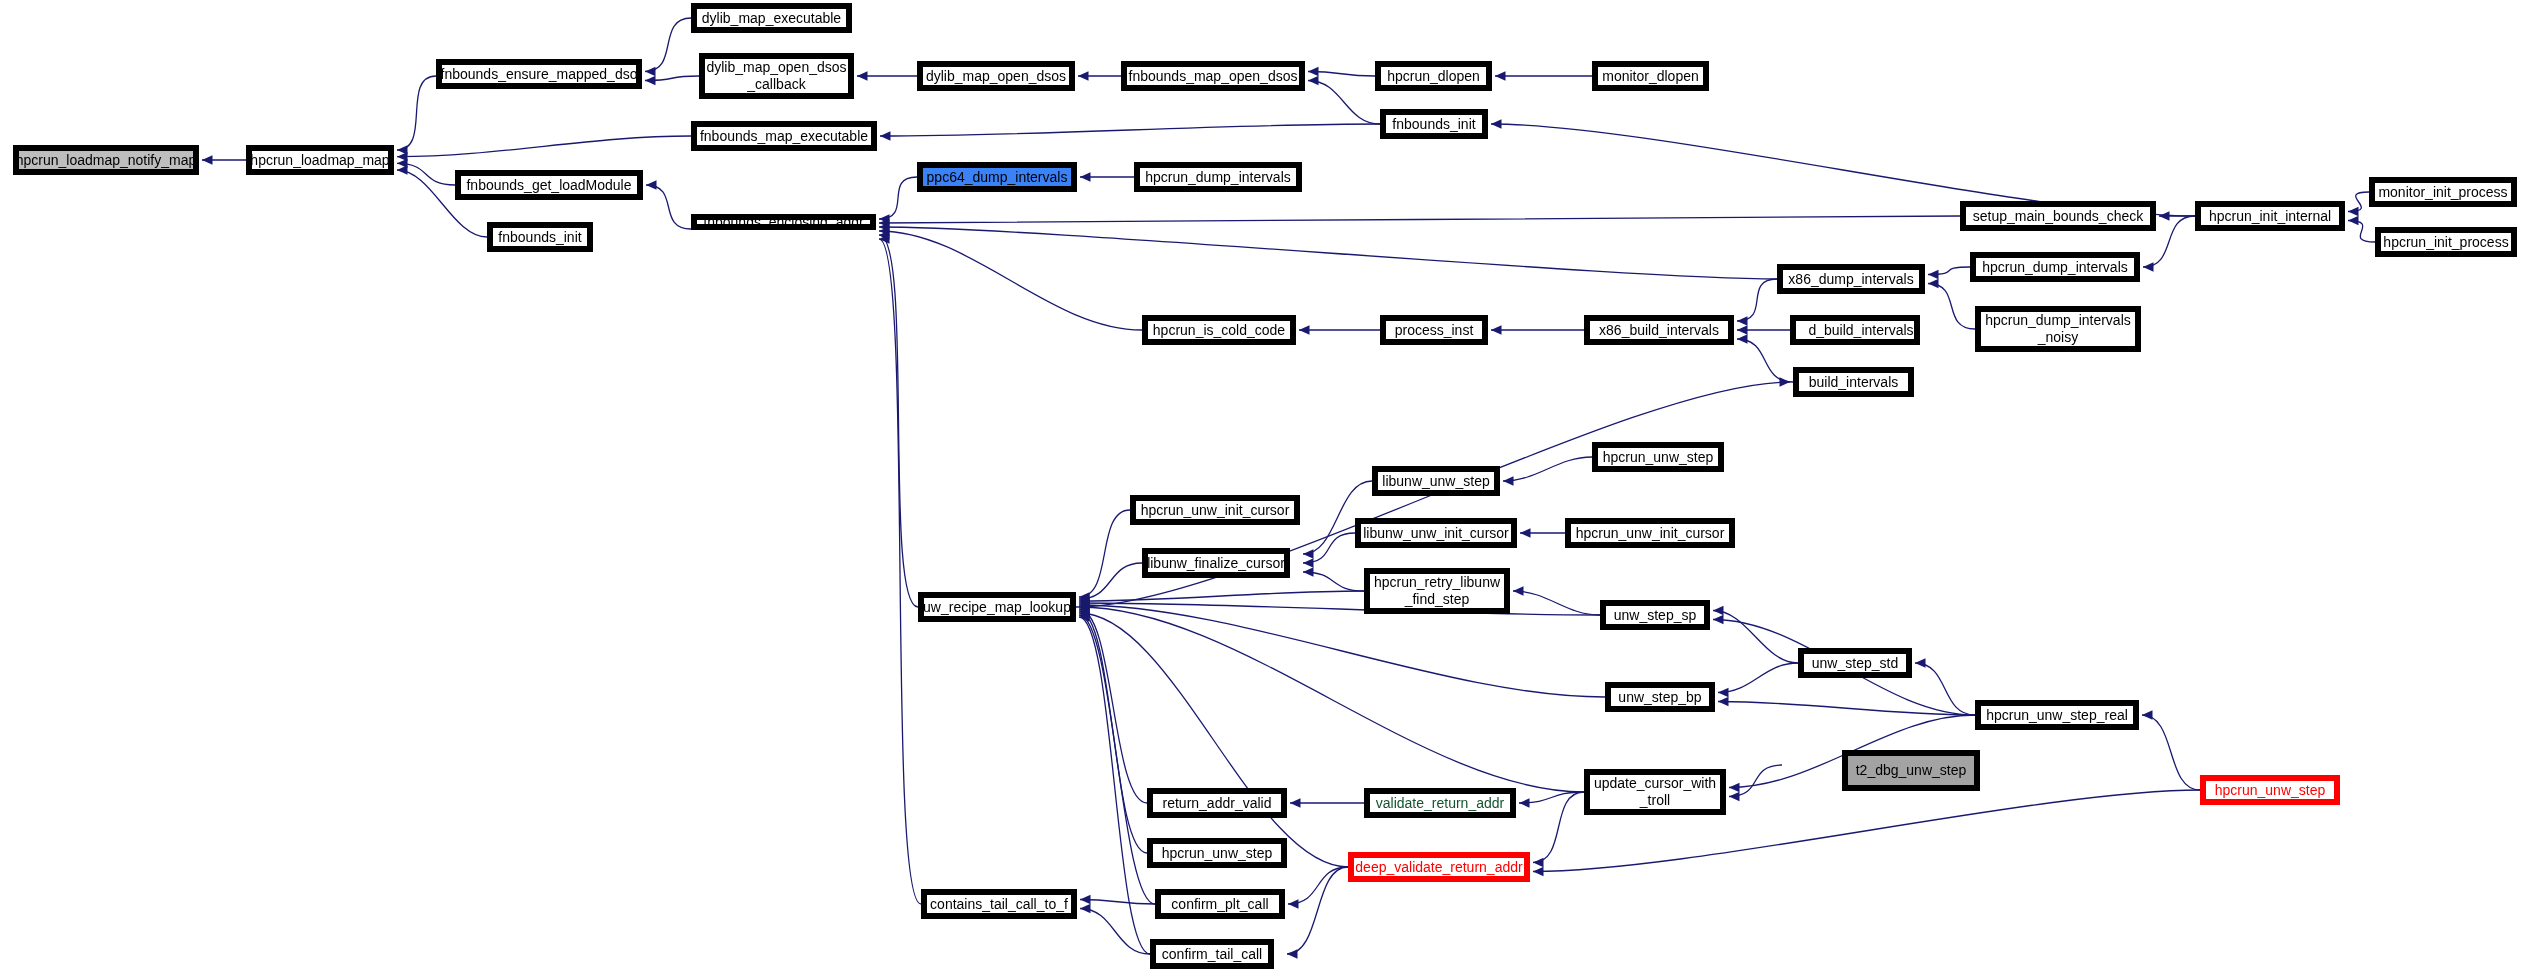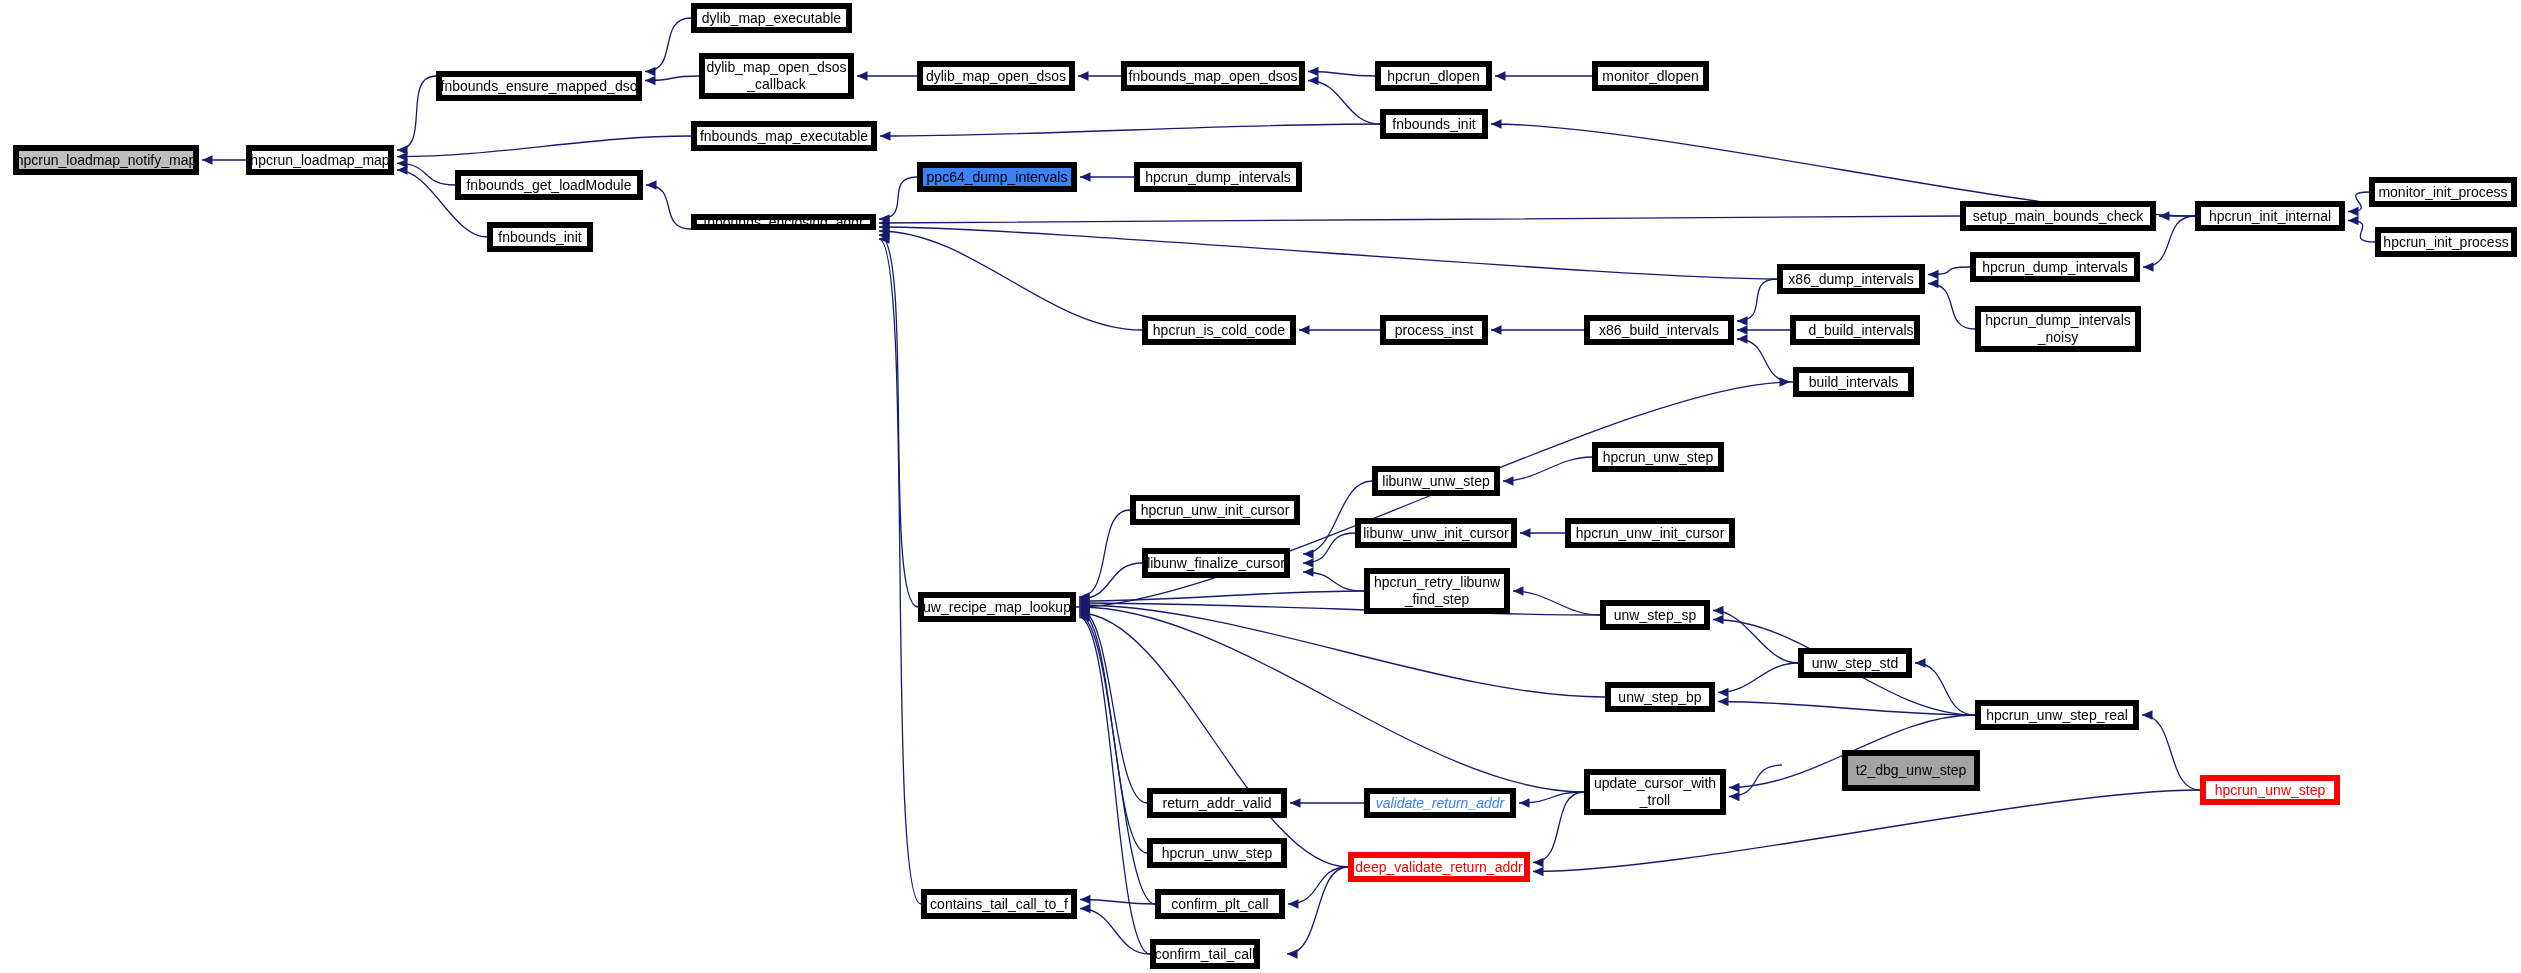--- a/index.html
+++ b/index.html
@@ -130,21 +130,21 @@
         <path d="M 2200 790 C 2040 790, 1693 871.5, 1533 871.5" class="edge" stroke="#191970" marker-end="url(#arrow)"></path>
         <path d="M 1348 867 C 1313 867, 1323 904, 1288 904" class="edge" stroke="#191970" marker-end="url(#arrow)"></path>
         <path d="M 1348 867 C 1313 867, 1322 954, 1287 954" class="edge" stroke="#191970" marker-end="url(#arrow)"></path>
         <path d="M 1155 904 C 1120 904, 1115 899.5, 1080 899.5" class="edge" stroke="#191970" marker-end="url(#arrow)"></path>
         <path d="M 1150 954 C 1115 954, 1115 908.5, 1080 908.5" class="edge" stroke="#191970" marker-end="url(#arrow)"></path>
       </g>
   </svg>
   <div class="nodes-layer">
       <div class="node root" style="left: 13px; top: 145px; width: 186px; height: 30px; background: rgb(190, 190, 190); border-color: rgb(0, 0, 0); color: rgb(0, 0, 0);">hpcrun_loadmap_notify_map</div>
       <div class="node" style="left: 246px; top: 145px; width: 148px; height: 30px; background: rgb(255, 255, 255); border-color: rgb(0, 0, 0); color: rgb(0, 0, 0);">hpcrun_loadmap_map</div>
-      <div class="node" style="left: 436px; top: 71px; width: 206px; height: 30px; background: rgb(255, 255, 255); border-color: rgb(0, 0, 0); color: rgb(0, 0, 0);">fnbounds_ensure_mapped_dso</div>
+      <div class="node" style="left: 436px; top: 59px; width: 206px; height: 30px; background: rgb(255, 255, 255); border-color: rgb(0, 0, 0); color: rgb(0, 0, 0);">fnbounds_ensure_mapped_dso</div>
       <div class="node" style="left: 691px; top: 3px; width: 161px; height: 30px; background: rgb(255, 255, 255); border-color: rgb(0, 0, 0); color: rgb(0, 0, 0);">dylib_map_executable</div>
       <div class="node" style="left: 699px; top: 53px; width: 155px; height: 46px; background: rgb(255, 255, 255); border-color: rgb(0, 0, 0); color: rgb(0, 0, 0);">dylib_map_open_dsos
 _callback</div>
       <div class="node" style="left: 917px; top: 61px; width: 158px; height: 30px; background: rgb(255, 255, 255); border-color: rgb(0, 0, 0); color: rgb(0, 0, 0);">dylib_map_open_dsos</div>
       <div class="node" style="left: 1121px; top: 61px; width: 184px; height: 30px; background: rgb(255, 255, 255); border-color: rgb(0, 0, 0); color: rgb(0, 0, 0);">fnbounds_map_open_dsos</div>
       <div class="node" style="left: 1375px; top: 61px; width: 117px; height: 30px; background: rgb(255, 255, 255); border-color: rgb(0, 0, 0); color: rgb(0, 0, 0);">hpcrun_dlopen</div>
       <div class="node" style="left: 1592px; top: 61px; width: 117px; height: 30px; background: rgb(255, 255, 255); border-color: rgb(0, 0, 0); color: rgb(0, 0, 0);">monitor_dlopen</div>
       <div class="node" style="left: 1380px; top: 109px; width: 108px; height: 30px; background: rgb(255, 255, 255); border-color: rgb(0, 0, 0); color: rgb(0, 0, 0);">fnbounds_init</div>
       <div class="node" style="left: 691px; top: 121px; width: 186px; height: 30px; background: rgb(255, 255, 255); border-color: rgb(0, 0, 0); color: rgb(0, 0, 0);">fnbounds_map_executable</div>
       <div class="node" style="left: 455px; top: 170px; width: 188px; height: 30px; background: rgb(255, 255, 255); border-color: rgb(0, 0, 0); color: rgb(0, 0, 0);">fnbounds_get_loadModule</div>
@@ -176,20 +176,20 @@
       <div class="node" style="left: 918px; top: 592px; width: 158px; height: 30px; background: rgb(255, 255, 255); border-color: rgb(0, 0, 0); color: rgb(0, 0, 0);">uw_recipe_map_lookup</div>
       <div class="node" style="left: 1600px; top: 600px; width: 110px; height: 30px; background: rgb(255, 255, 255); border-color: rgb(0, 0, 0); color: rgb(0, 0, 0);">unw_step_sp</div>
       <div class="node" style="left: 1798px; top: 648px; width: 114px; height: 30px; background: rgb(255, 255, 255); border-color: rgb(0, 0, 0); color: rgb(0, 0, 0);">unw_step_std</div>
       <div class="node" style="left: 1605px; top: 682px; width: 110px; height: 30px; background: rgb(255, 255, 255); border-color: rgb(0, 0, 0); color: rgb(0, 0, 0);">unw_step_bp</div>
       <div class="node" style="left: 1975px; top: 700px; width: 164px; height: 30px; background: rgb(255, 255, 255); border-color: rgb(0, 0, 0); color: rgb(0, 0, 0);">hpcrun_unw_step_real</div>
       <div class="node" style="left: 1842px; top: 750px; width: 138px; height: 41px; background: #a3a3a3; border-color: rgb(0, 0, 0); color: rgb(0, 0, 0);">t2_dbg_unw_step</div>
       <div class="node" style="left: 1584px; top: 769px; width: 142px; height: 46px; background: rgb(255, 255, 255); border-color: rgb(0, 0, 0); color: rgb(0, 0, 0);">update_cursor_with
 _troll</div>
       <div class="node red" style="left: 2200px; top: 775px; width: 140px; height: 30px; background: rgb(255, 255, 255); border-color: rgb(255, 0, 0); color: rgb(255, 0, 0);">hpcrun_unw_step</div>
       <div class="node" style="left: 1147px; top: 788px; width: 140px; height: 30px; background: rgb(255, 255, 255); border-color: rgb(0, 0, 0); color: rgb(0, 0, 0);">return_addr_valid</div>
-      <div class="node" style="left: 1364px; top: 788px; width: 152px; height: 30px; background: rgb(255, 255, 255); border-color: rgb(0, 0, 0); color: #3b82f6; font-style: italic;">validate_return_addr</div>
+      <div class="node" style="left: 1364px; top: 788px; width: 152px; height: 30px; background: rgb(255, 255, 255); border-color: rgb(0, 0, 0); color: #14532d;">validate_return_addr</div>
       <div class="node" style="left: 1147px; top: 838px; width: 140px; height: 30px; background: rgb(255, 255, 255); border-color: rgb(0, 0, 0); color: rgb(0, 0, 0);">hpcrun_unw_step</div>
       <div class="node red" style="left: 1348px; top: 852px; width: 182px; height: 30px; background: rgb(255, 255, 255); border-color: rgb(255, 0, 0); color: rgb(255, 0, 0);">deep_validate_return_addr</div>
       <div class="node" style="left: 921px; top: 889px; width: 156px; height: 30px; background: rgb(255, 255, 255); border-color: rgb(0, 0, 0); color: rgb(0, 0, 0);">contains_tail_call_to_f</div>
       <div class="node" style="left: 1155px; top: 889px; width: 130px; height: 30px; background: rgb(255, 255, 255); border-color: rgb(0, 0, 0); color: rgb(0, 0, 0);">confirm_plt_call</div>
-      <div class="node" style="left: 1150px; top: 939px; width: 110px; height: 30px; background: rgb(255, 255, 255); border-color: rgb(0, 0, 0); color: rgb(0, 0, 0);">confirm_tail_call</div>
+      <div class="node" style="left: 1150px; top: 939px; width: 124px; height: 30px; background: rgb(255, 255, 255); border-color: rgb(0, 0, 0); color: rgb(0, 0, 0);">confirm_tail_call</div>
     </div>
 </div>
 
 </body></html>

